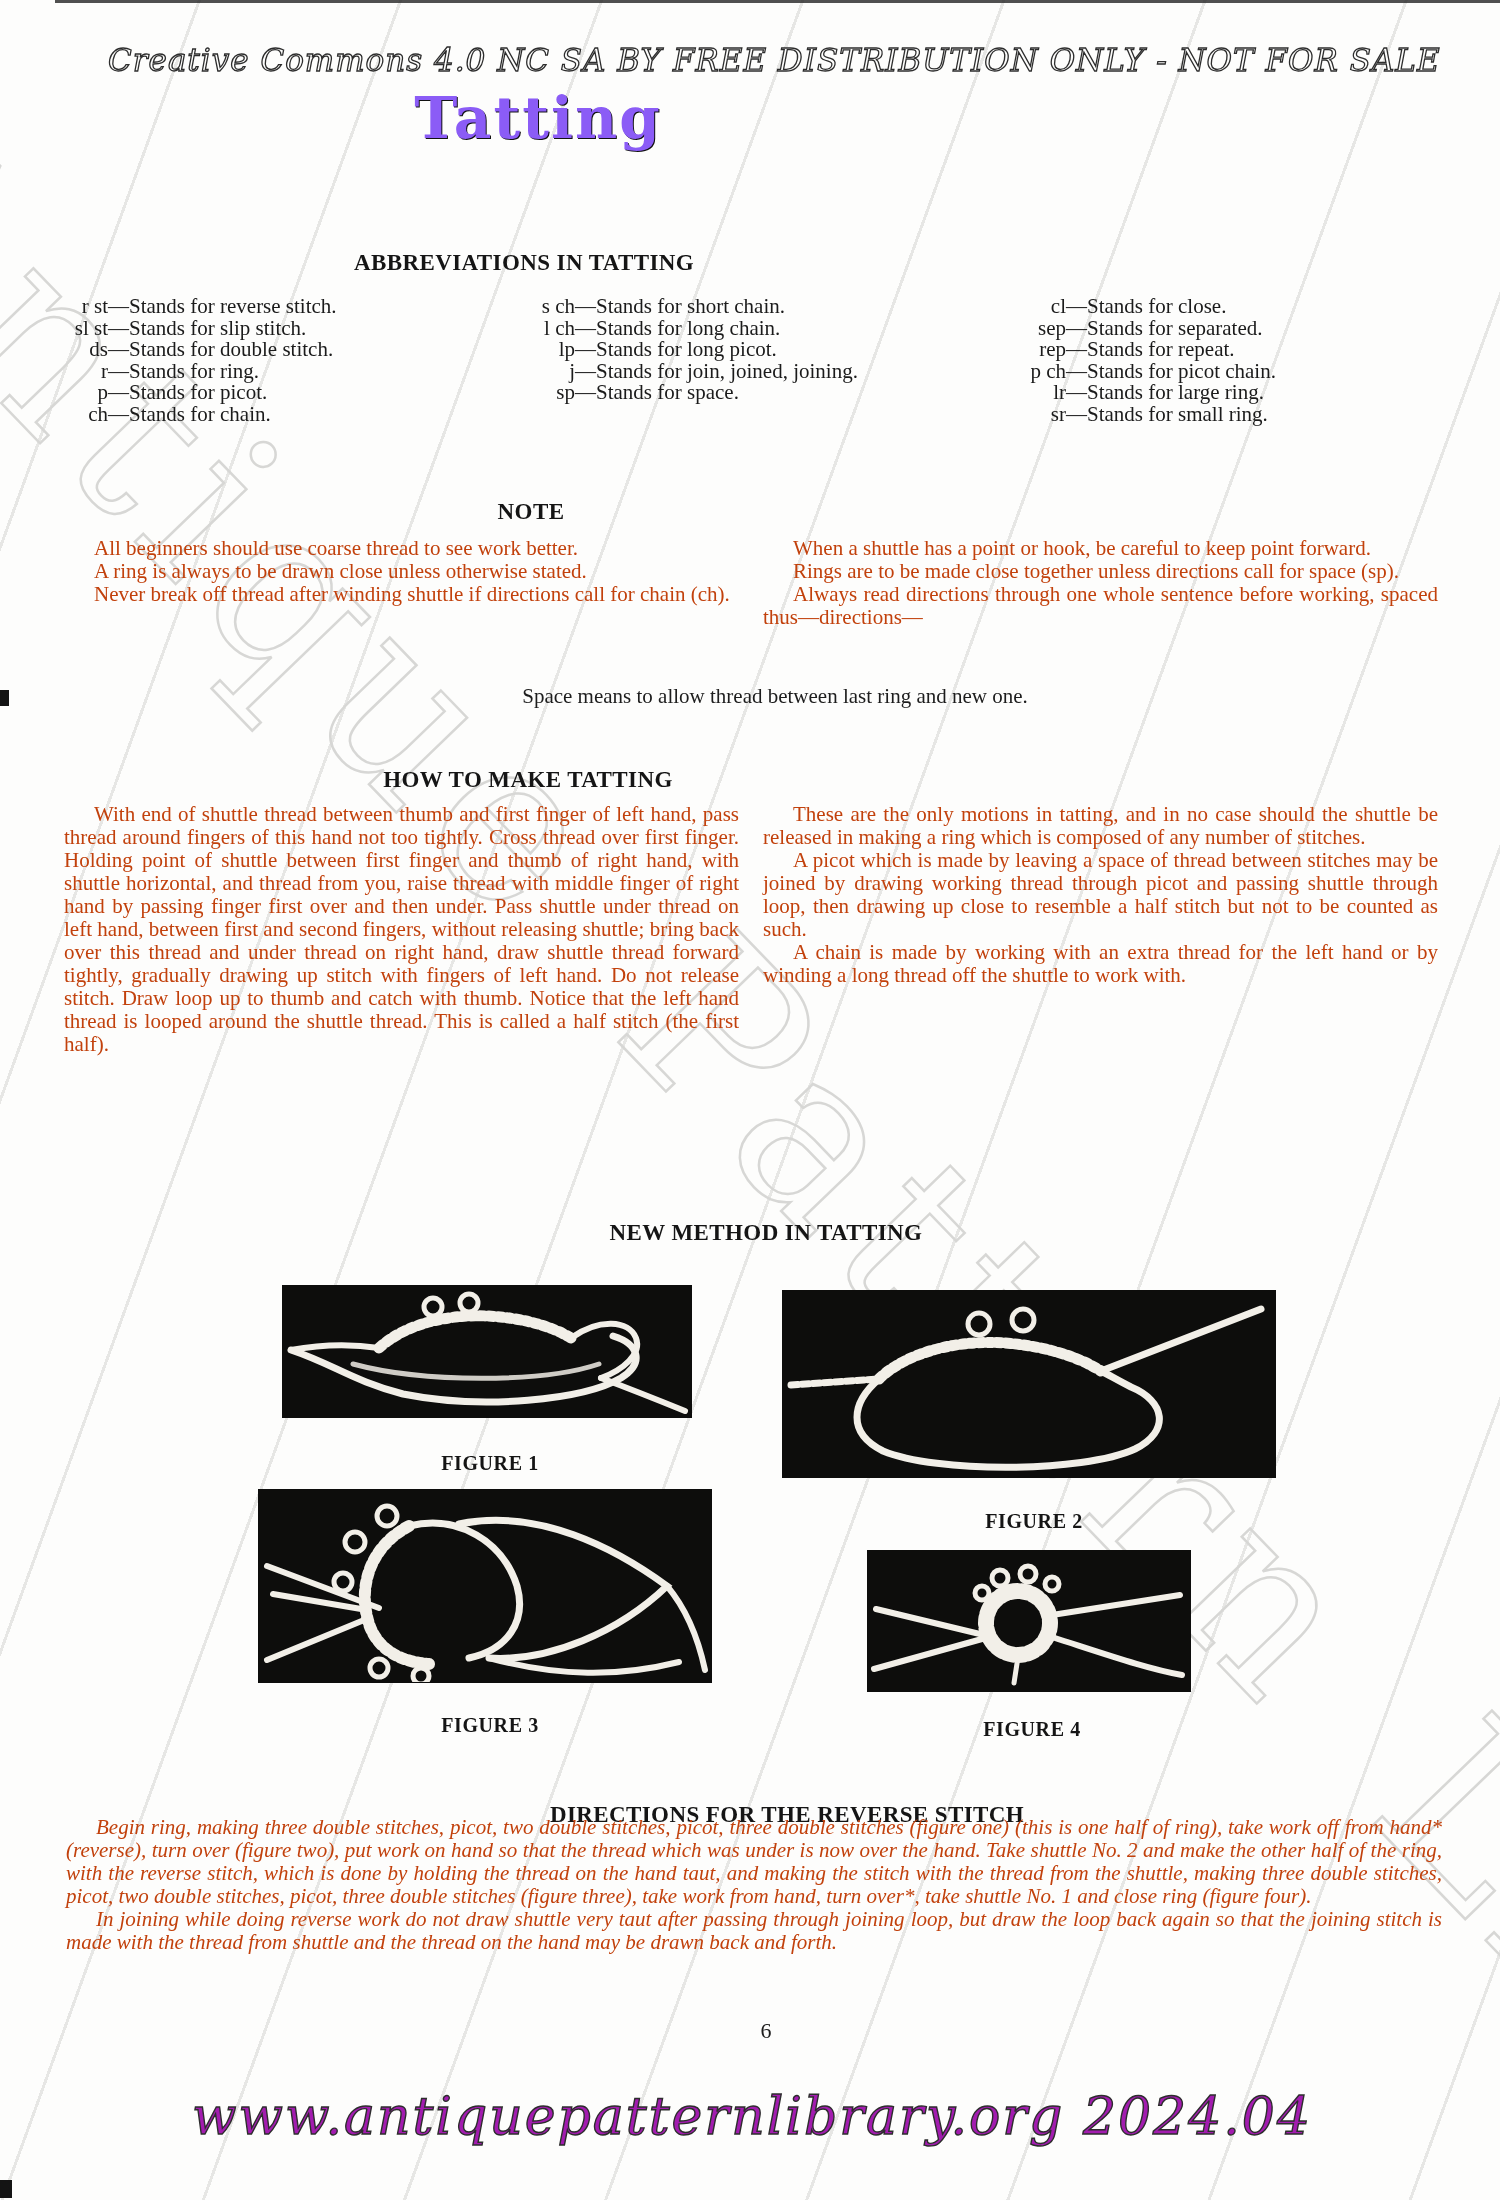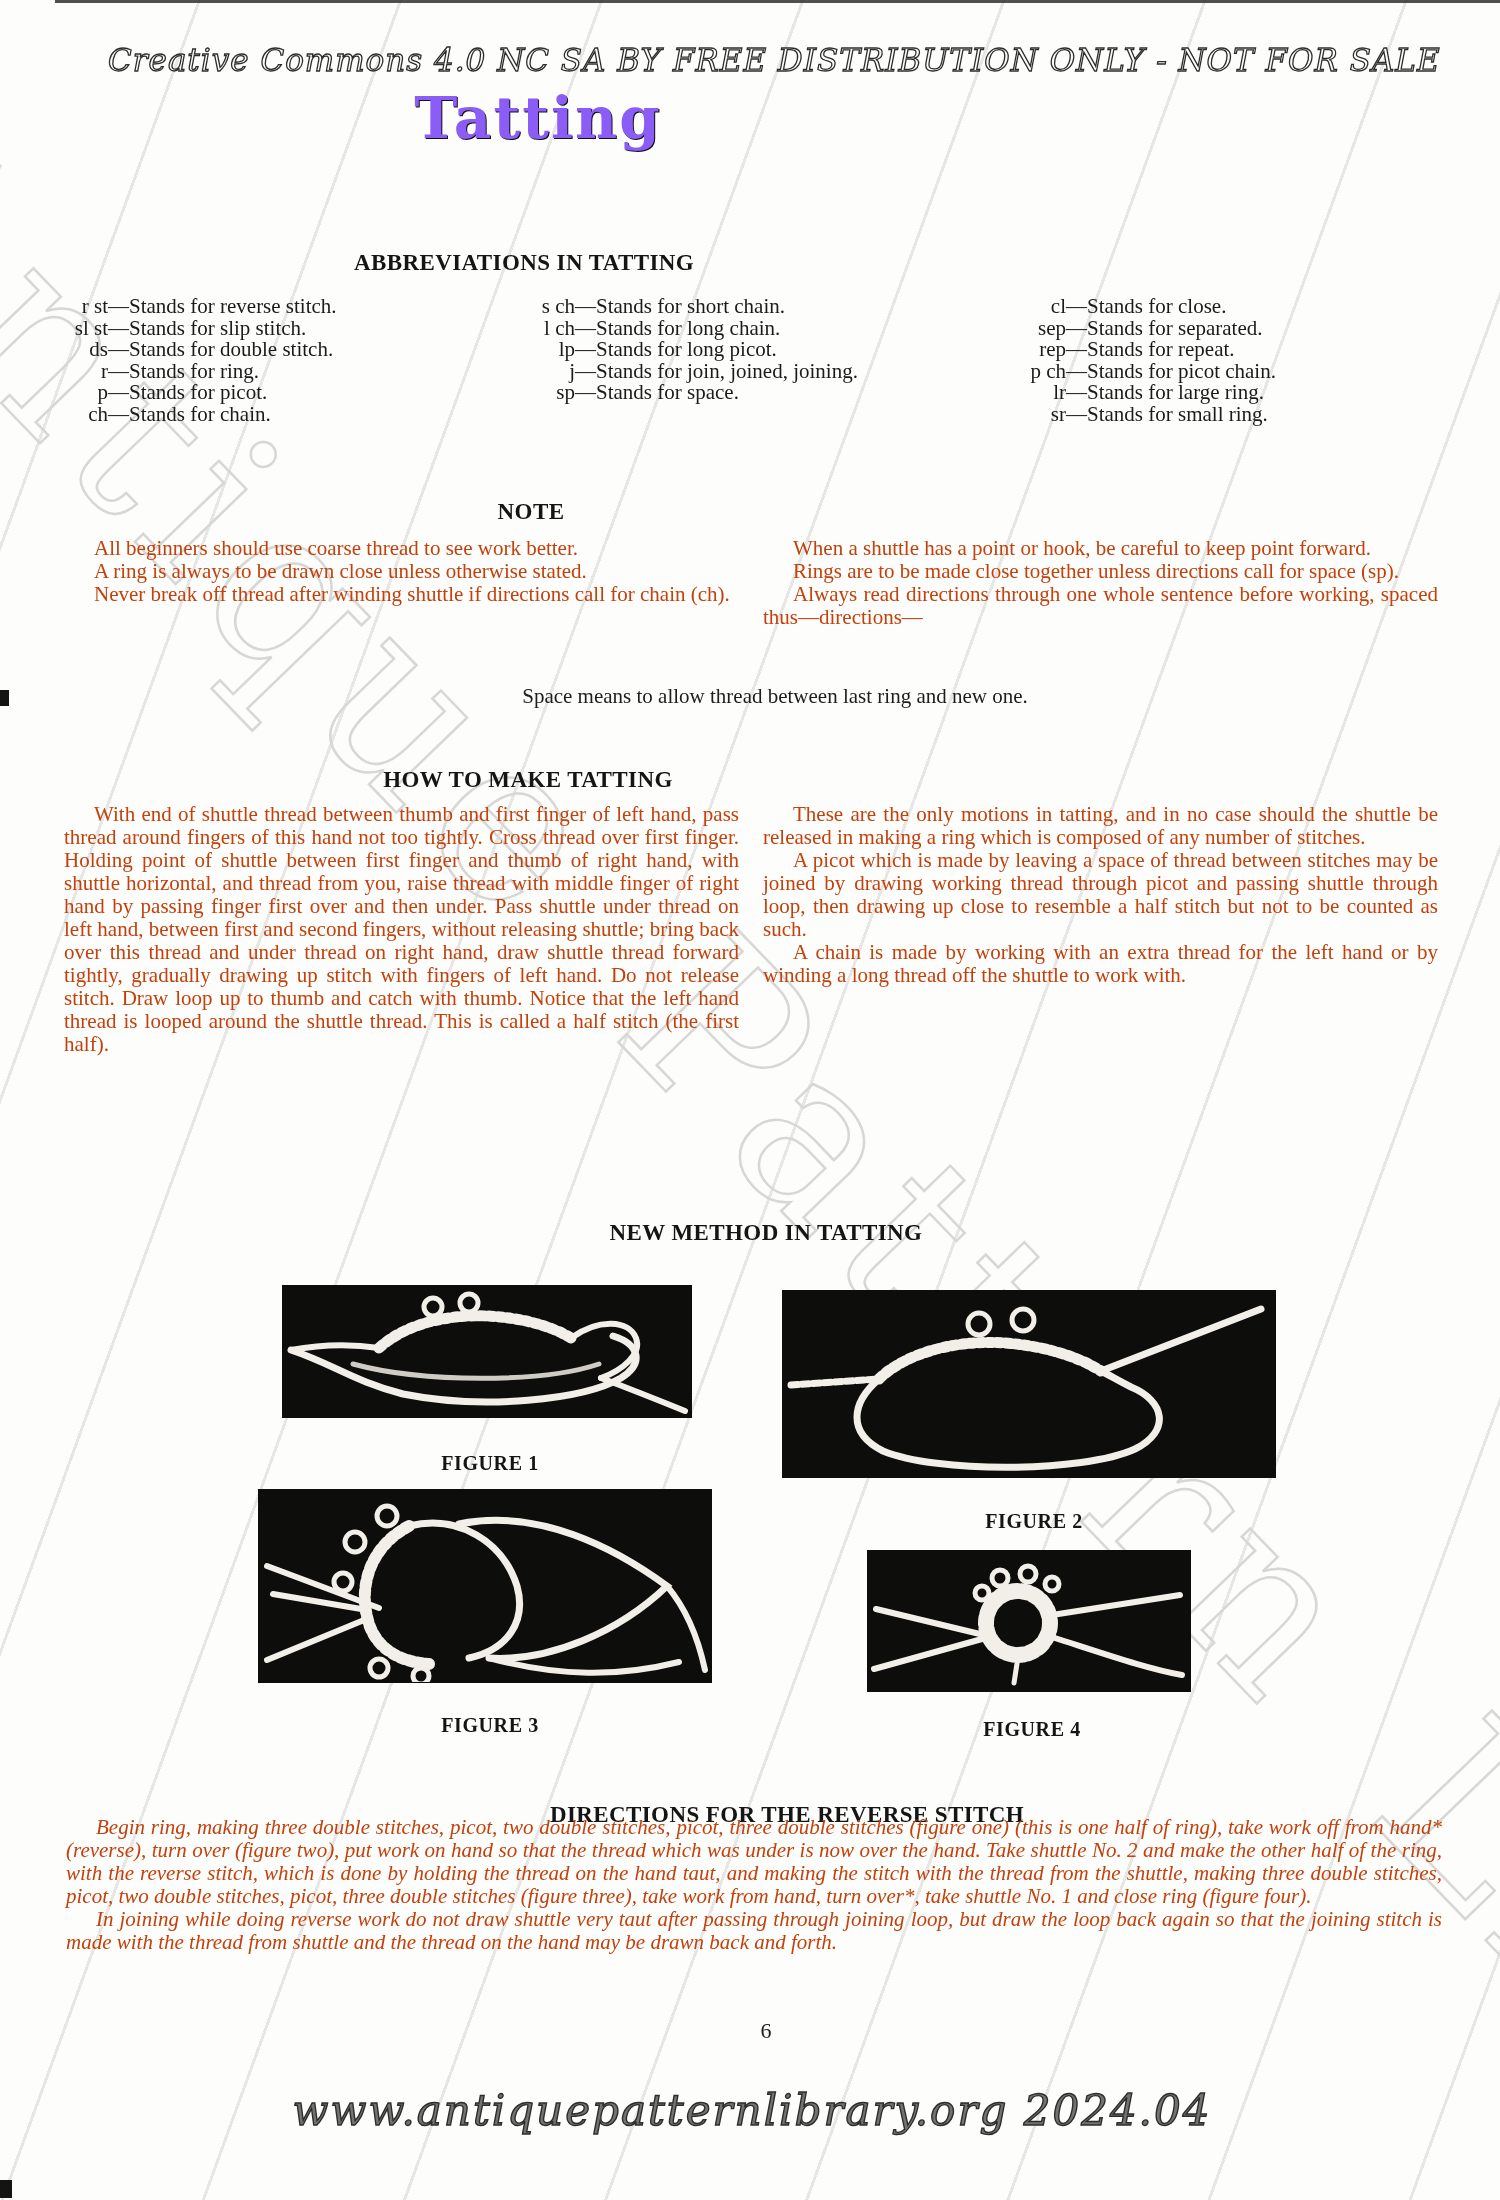--- a/index.html
+++ b/index.html
@@ -94,22 +94,22 @@
   .cap4{left:1032px;top:1698px;}
 
   .directions{position:absolute;top:1816px;left:66px;width:1376px;font-style:italic;}
   .pageno{
     position:absolute;top:2018px;left:766px;transform:translateX(-50%);
     font-size:22px;color:#1d1d1d;
   }
   .footer{
     position:absolute;top:2086px;left:752px;transform:translateX(-50%);
     font-family:"DejaVu Serif",serif;font-style:italic;
-    font-size:42px;letter-spacing:2px;white-space:nowrap;
-    color:#737373;-webkit-text-stroke:1.4px #2d2d2d;
+    font-size:52px;letter-spacing:2px;white-space:nowrap;
+    color:#a21caf;-webkit-text-stroke:1.4px #2d2d2d;
   }
 </style>
 </head>
 <body>
 
 <div id="page">
   <div class="diag-lines"></div>
   <div class="watermark">Antique Pattern Library</div>
   <div class="edge-top"></div>
   <div class="speck speck1"></div>

